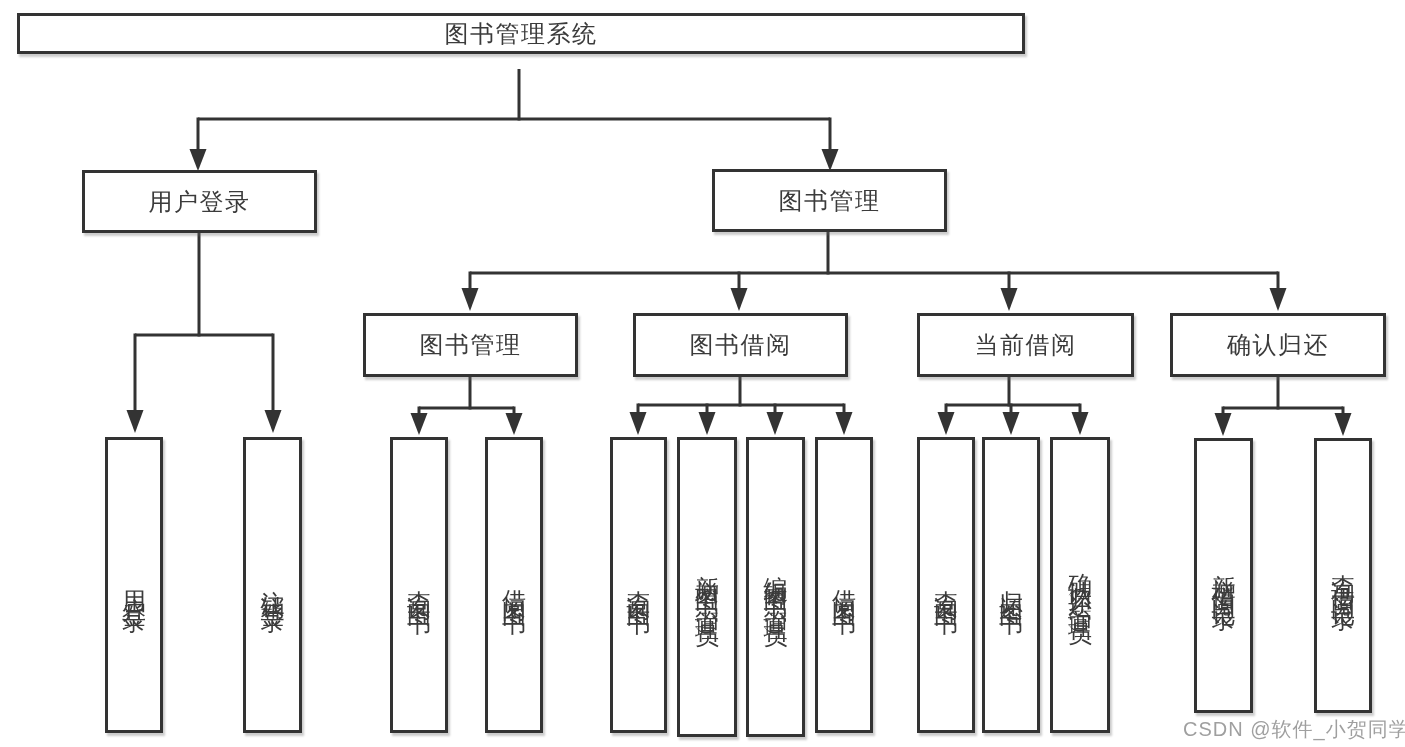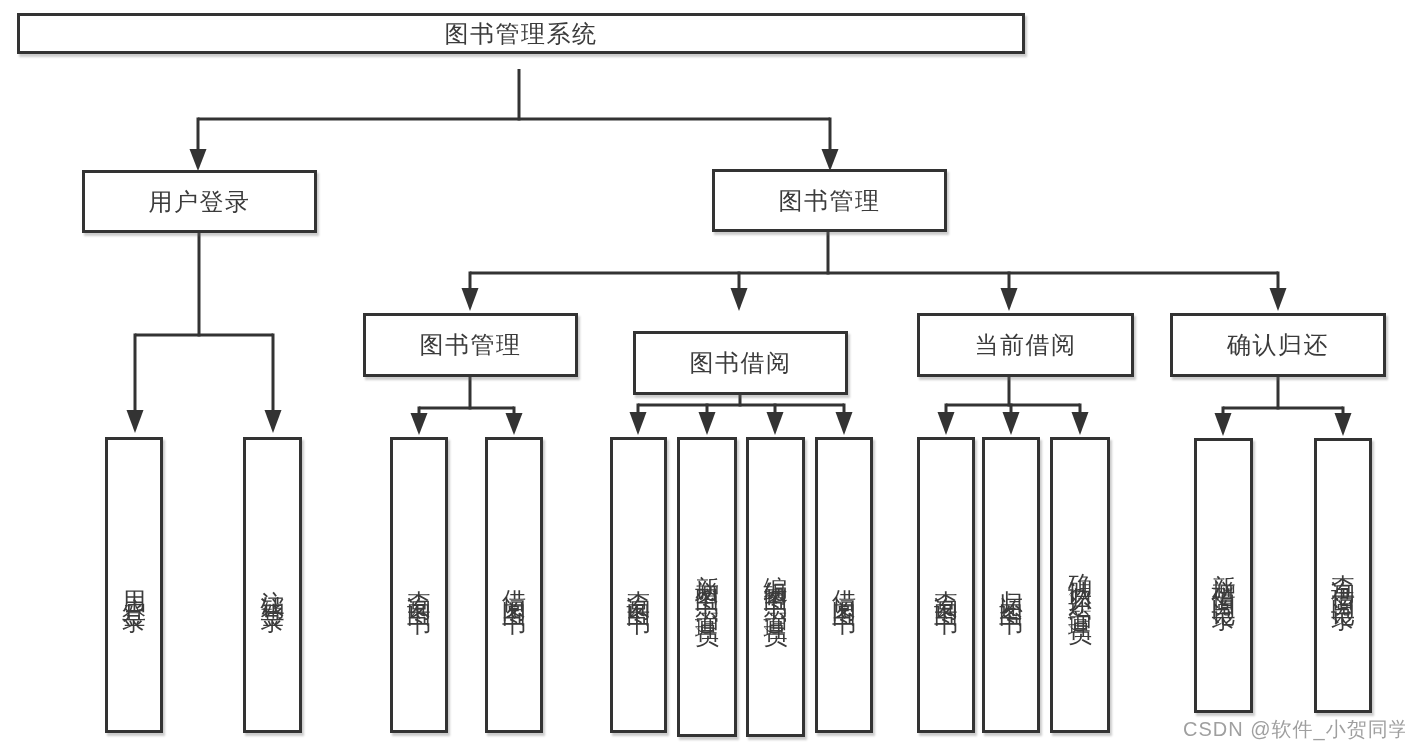--- a/index.html
+++ b/index.html
@@ -143,21 +143,21 @@
   <div class="box" style="left:82px; top:170px; width:235px; height:63px;">
     <span class="hlabel">用户登录</span>
   </div>
   <div class="box" style="left:712px; top:169px; width:235px; height:63px;">
     <span class="hlabel">图书管理</span>
   </div>
 
   <div class="box" style="left:363px; top:313px; width:215px; height:64px;">
     <span class="hlabel">图书管理</span>
   </div>
-  <div class="box" style="left:633px; top:331px; width:215px; height:64px;">
+  <div class="box" style="left:633px; top:313px; width:215px; height:64px;">
     <span class="hlabel">图书借阅</span>
   </div>
   <div class="box" style="left:900px; top:313px; width:217px; height:64px;margin-left:17px;">
     <span class="hlabel">当前借阅</span>
   </div>
   <div class="box" style="left:1170px; top:313px; width:216px; height:64px;">
     <span class="hlabel">确认归还</span>
   </div>
 
   <div class="box" style="left:105px; top:437px; width:58px; height:296px;">

